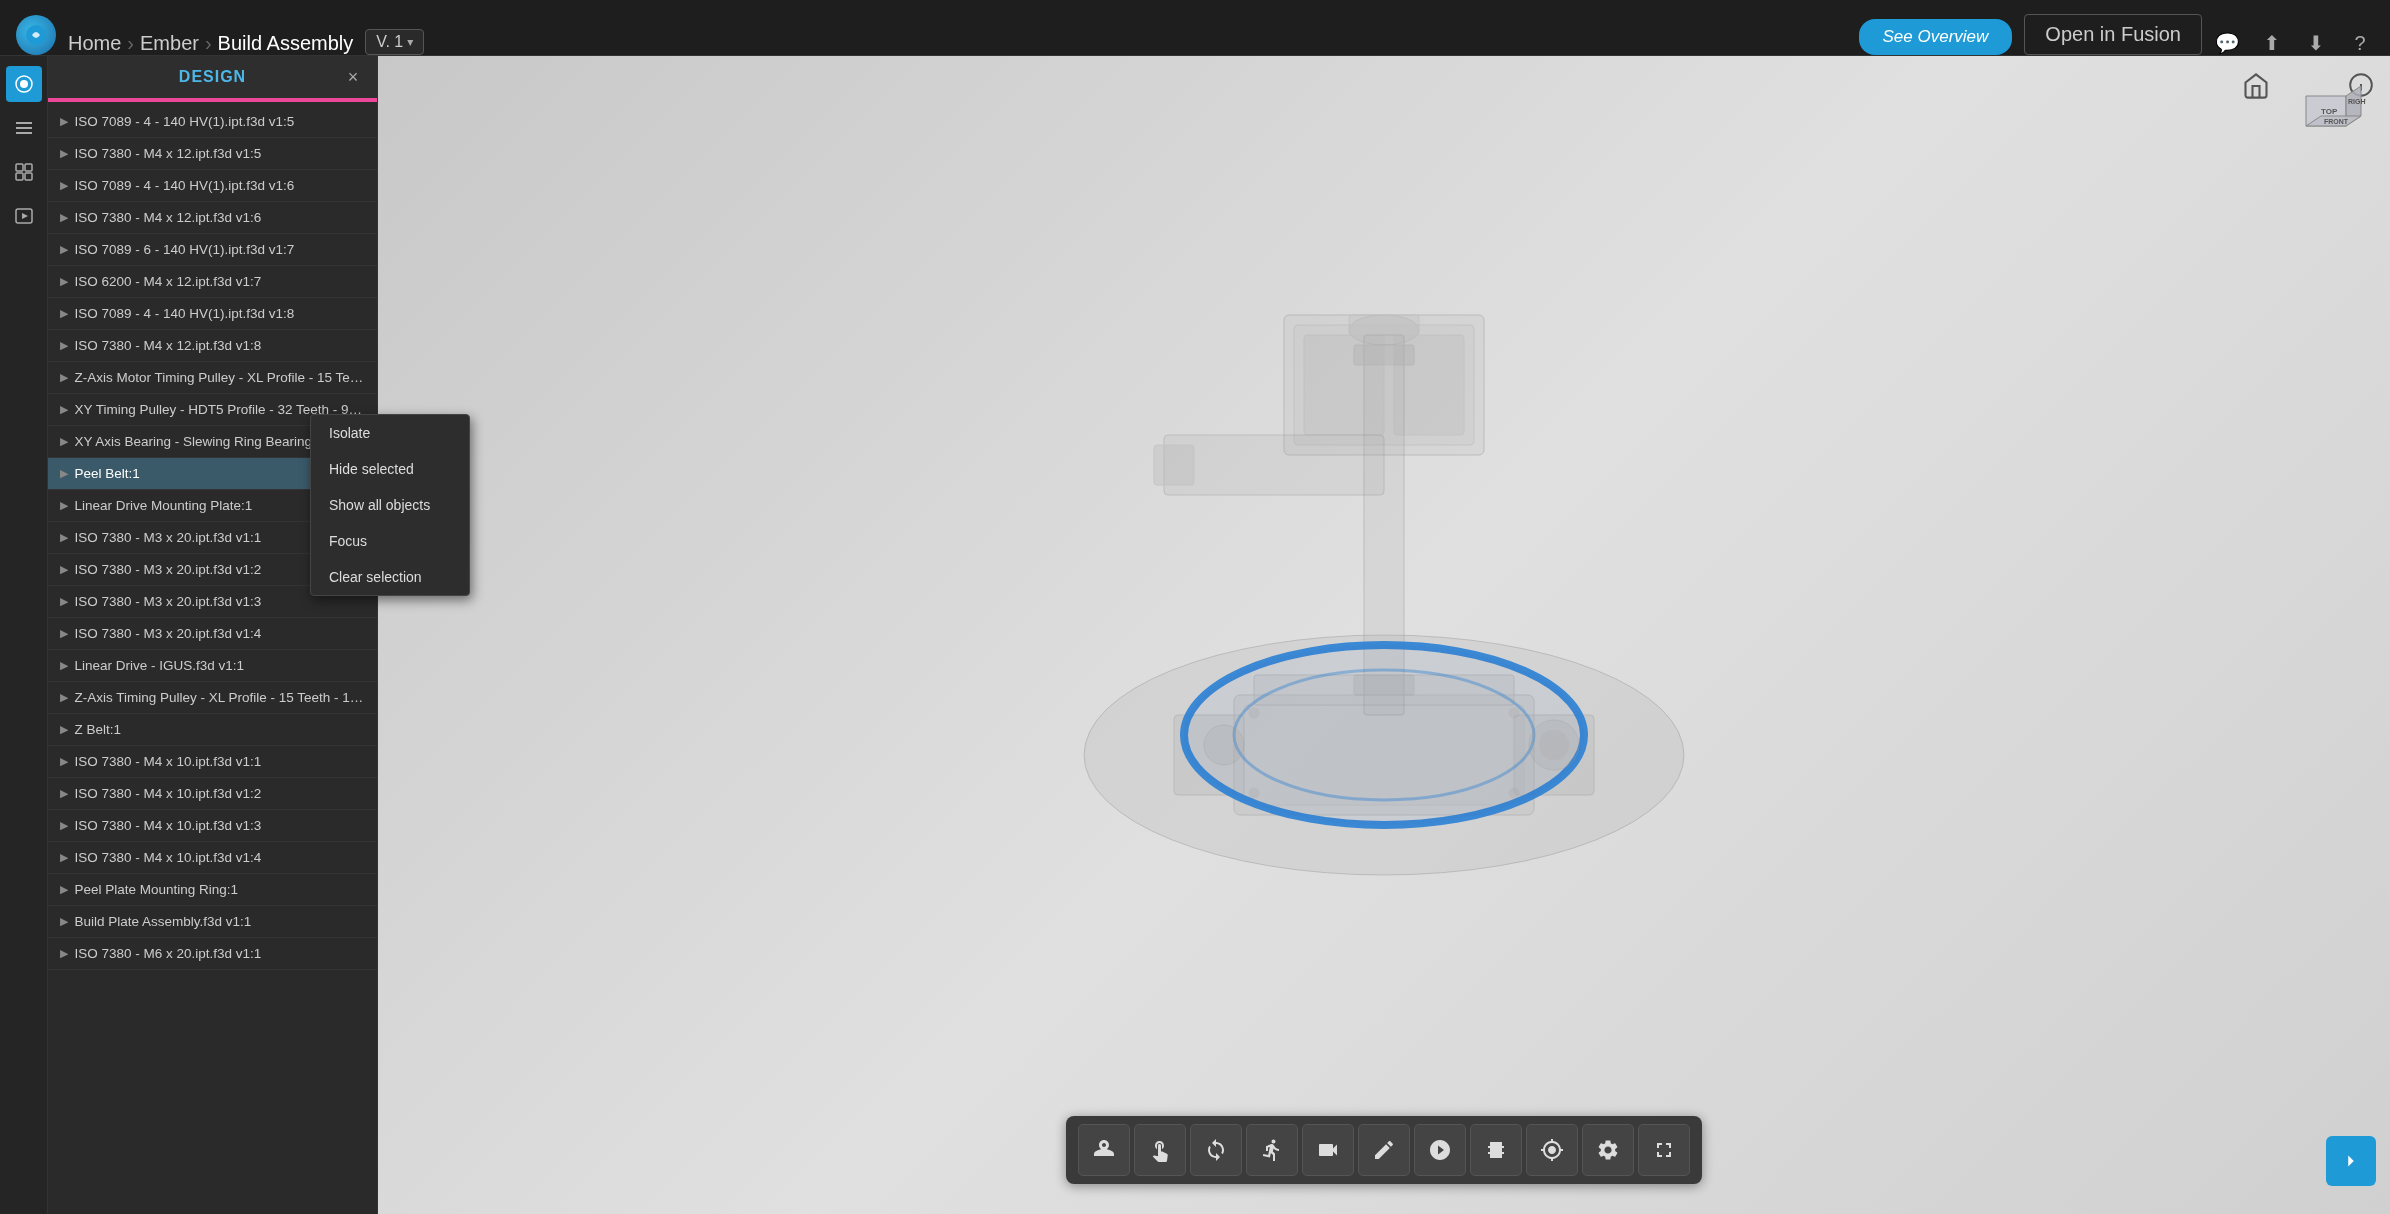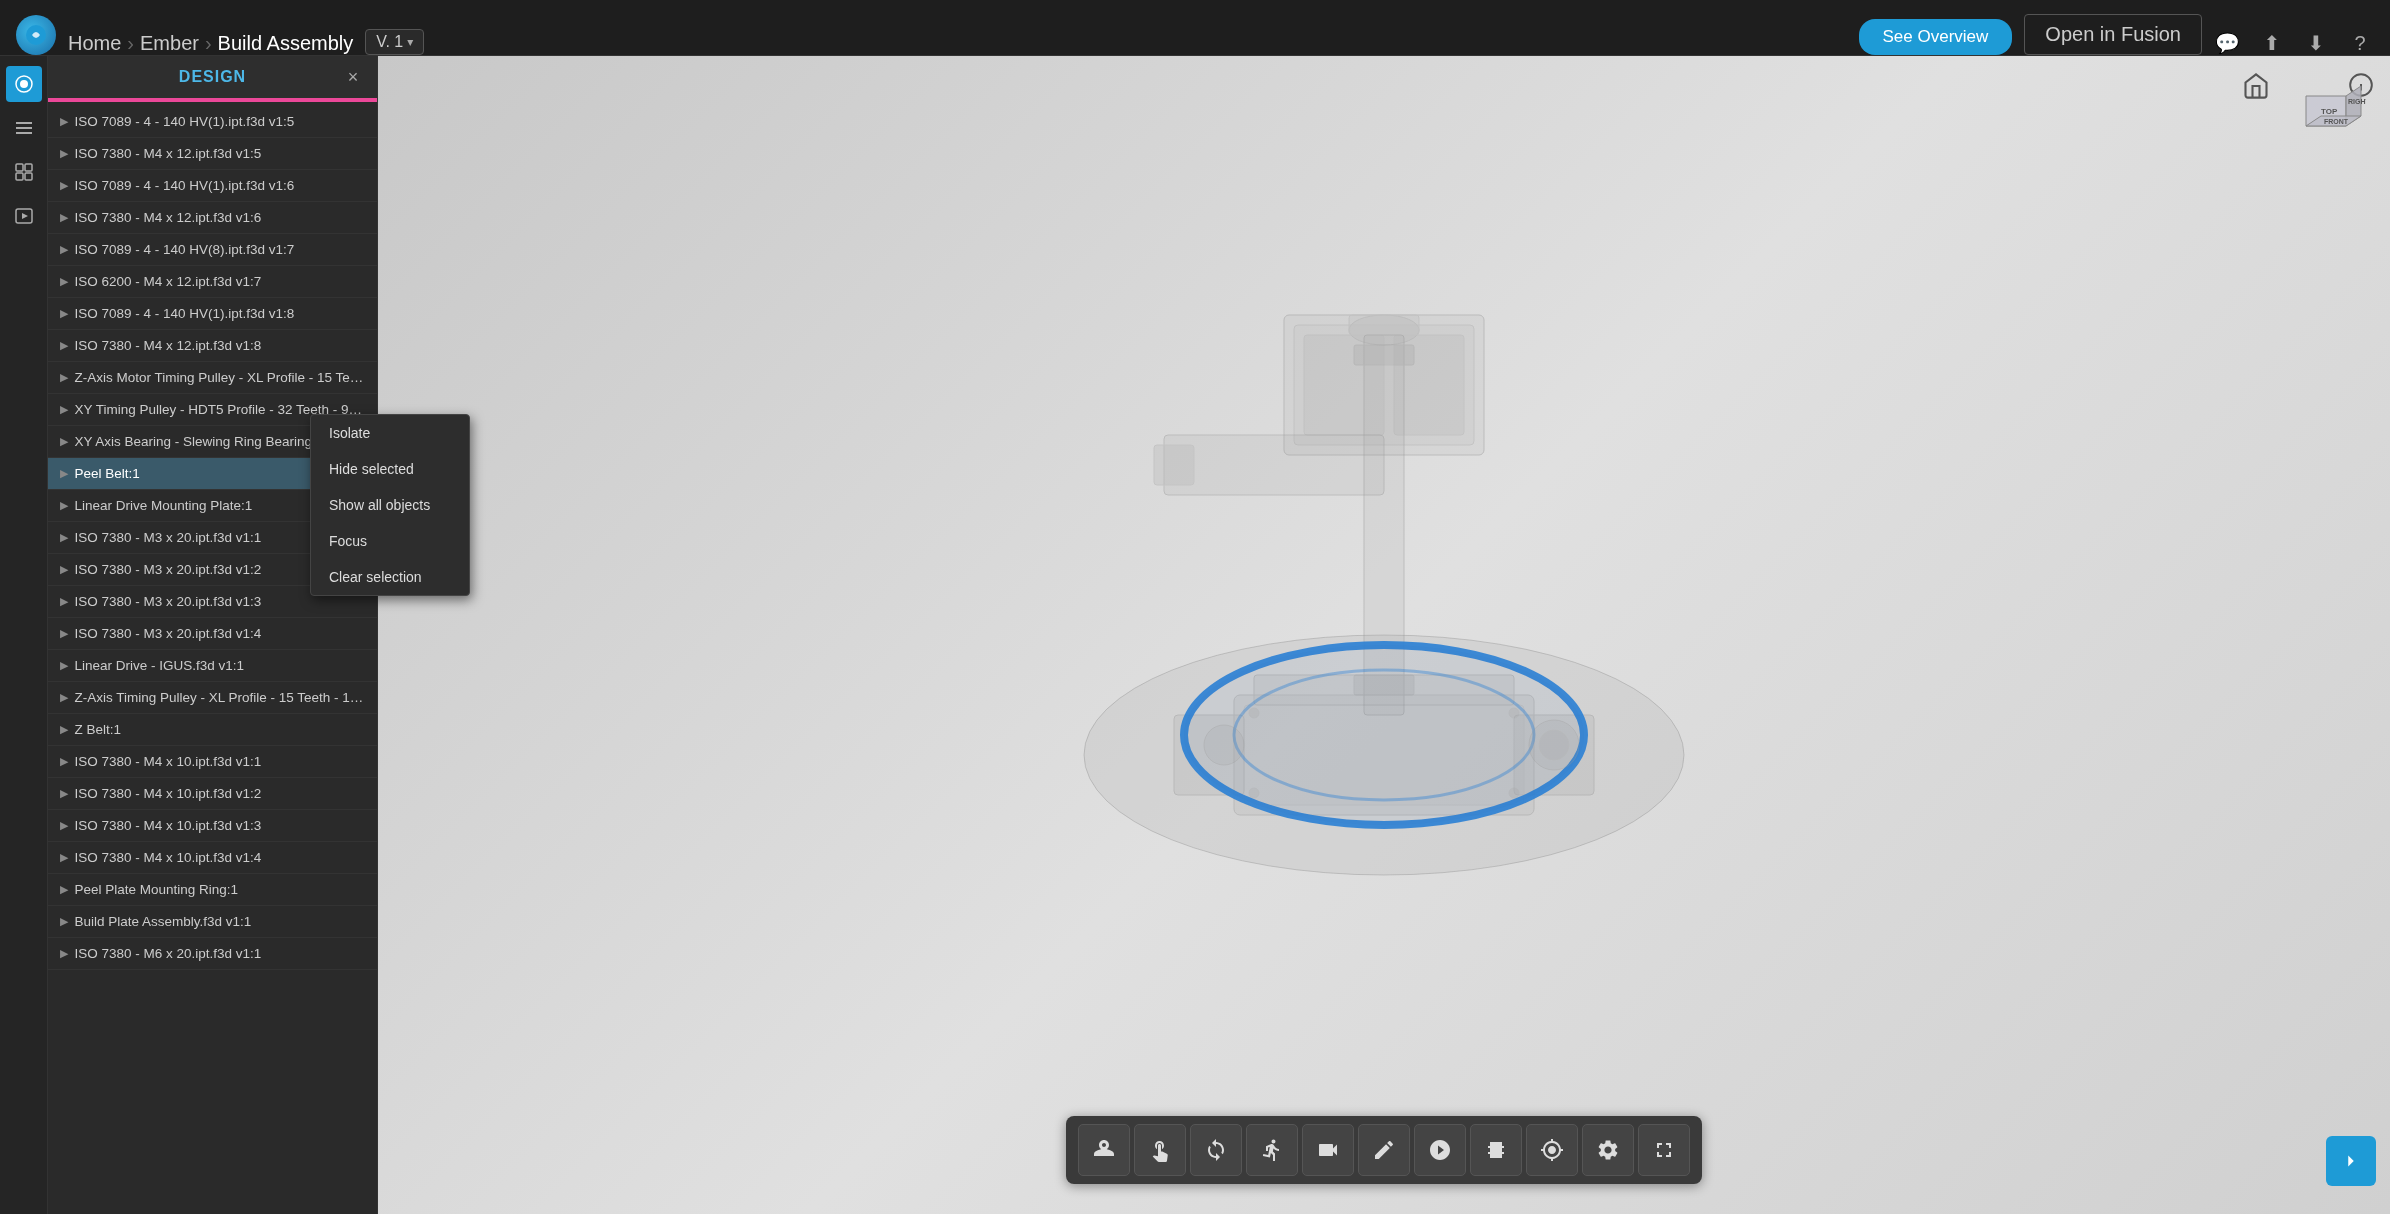--- a/index.html
+++ b/index.html
@@ -25,21 +25,21 @@
     .version-badge {
       background: #2a2a2a; border: 1px solid #555; color: #ccc;
       padding: 3px 10px; border-radius: 4px; font-size: 16px;
       display: flex; align-items: center; gap: 4px; cursor: pointer;
     }
     .version-badge::after { content: '▾'; font-size: 12px; color: #aaa; }
     .topnav-spacer { flex: 1; }
     .btn-overview {
       background: #1e9bd6; color: #fff; border: none;
       padding: 8px 24px; border-radius: 16px; font-size: 17px;
-      cursor: pointer; font-weight: 500;
+      cursor: pointer; font-weight: 500; font-style: italic;
     }
     .btn-fusion {
       background: transparent; color: #ccc; border: 1px solid #555;
       padding: 8px 20px; border-radius: 4px; font-size: 20px;
       cursor: pointer;
     }
     .topnav-icons { display: flex; gap: 16px; align-items: center; }
     .topnav-icon { color: #aaa; font-size: 20px; cursor: pointer; width: 28px; text-align: center; }
 
     
@@ -244,21 +244,21 @@
         <div class="list-item">
           <span class="list-item-arrow">▶</span>
     <span class="list-item-name">ISO 7089 - 4 - 140 HV(1).ipt.f3d v1:6</span>
         </div>
         <div class="list-item">
           <span class="list-item-arrow">▶</span>
     <span class="list-item-name">ISO 7380 - M4 x 12.ipt.f3d v1:6</span>
         </div>
         <div class="list-item">
           <span class="list-item-arrow">▶</span>
-    <span class="list-item-name">ISO 7089 - 4 - 140 HV(8).ipt.f3d v1:7</span>
+    <span class="list-item-name">ISO 7089 - 6 - 140 HV(1).ipt.f3d v1:7</span>
         </div>
         <div class="list-item">
           <span class="list-item-arrow">▶</span>
     <span class="list-item-name">ISO 6200 - M4 x 12.ipt.f3d v1:7</span>
         </div>
         <div class="list-item">
           <span class="list-item-arrow">▶</span>
     <span class="list-item-name">ISO 7089 - 4 - 140 HV(1).ipt.f3d v1:8</span>
         </div>
         <div class="list-item">

